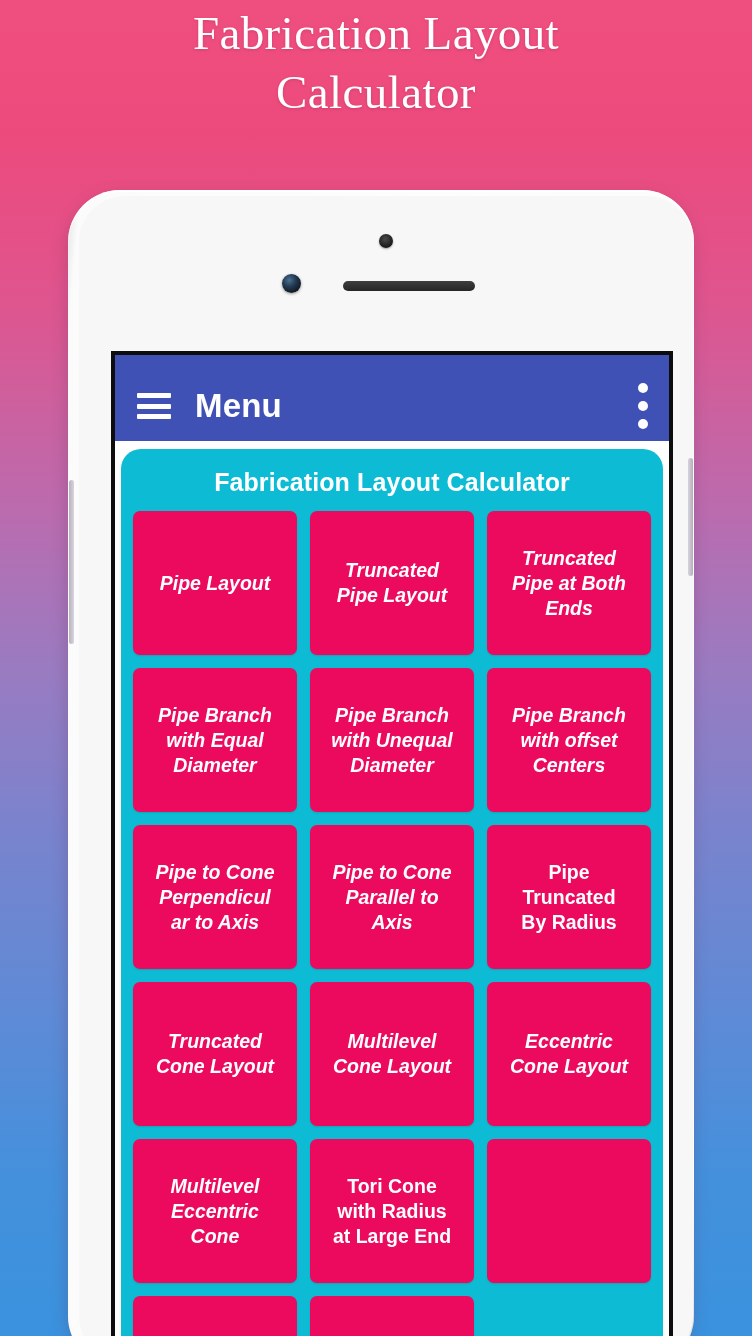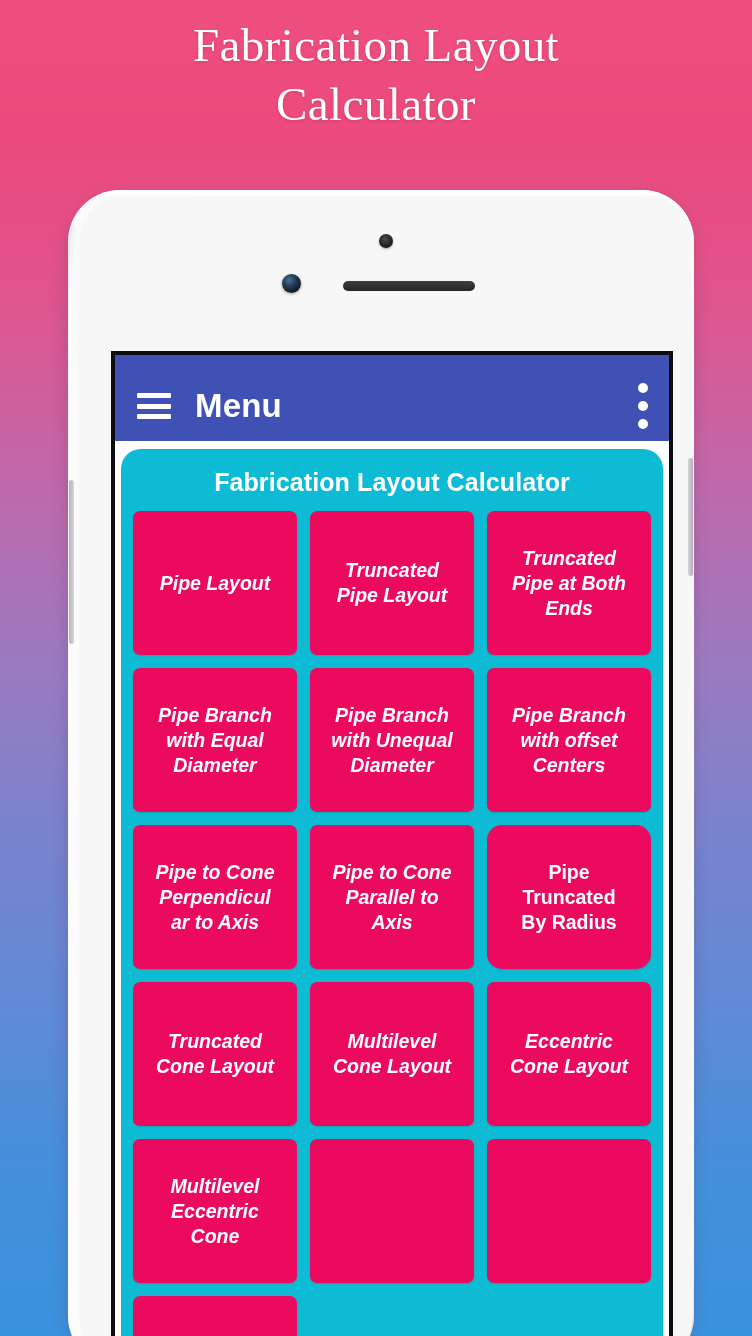--- a/index.html
+++ b/index.html
@@ -29,21 +29,21 @@
       #5e8ad6 76%,
       #4490dc 88%,
       #3a92de 100%
     );
     overflow: hidden;
   }
 
   
   #promo-title {
     position: absolute;
-    top: 16px;
+    top: 4px;
     left: 0;
     width: 752px;
     text-align: center;
     color: #ffffff;
     font-family: "Liberation Serif", serif;
     font-size: 47px;
     line-height: 59px;
     letter-spacing: 0.4px;
     text-shadow: 0 1px 3px rgba(130, 30, 70, 0.28);
     white-space: pre-line;
@@ -250,21 +250,20 @@
     font-style: italic;
     line-height: 25px;
     padding: 4px 7px;
     box-sizing: border-box;
     cursor: pointer;
     box-shadow: 0 1px 2px rgba(0,0,0,0.12);
     overflow: hidden;
   }
   .grid-tile.upright {
     font-style: normal;
-    border-radius: 15px;
   }
   .grid-tile .tile-label {
     white-space: pre-line;
     display: block;
   }
 </style>
 </head>
 <body>
 
 <div id="promo-canvas">
@@ -353,20 +352,25 @@
                   </div>
                   <div class="grid-tile">
                     <span class="tile-label">Eccentric
 Cone Layout</span>
                   </div>
                   <div class="grid-tile">
                     <span class="tile-label">Multilevel
 Eccentric
 Cone</span>
                   </div>
+                  <div class="grid-tile upright">
+                    <span class="tile-label">Tori Cone
+with Radius
+at Large End</span>
+                  </div>
                   <div class="grid-tile">
                     <span class="tile-label"></span>
                   </div>
                   <div class="grid-tile">
                     <span class="tile-label"></span>
                   </div>
                   <div class="grid-tile">
                     <span class="tile-label"></span>
                   </div>
                 </div>

